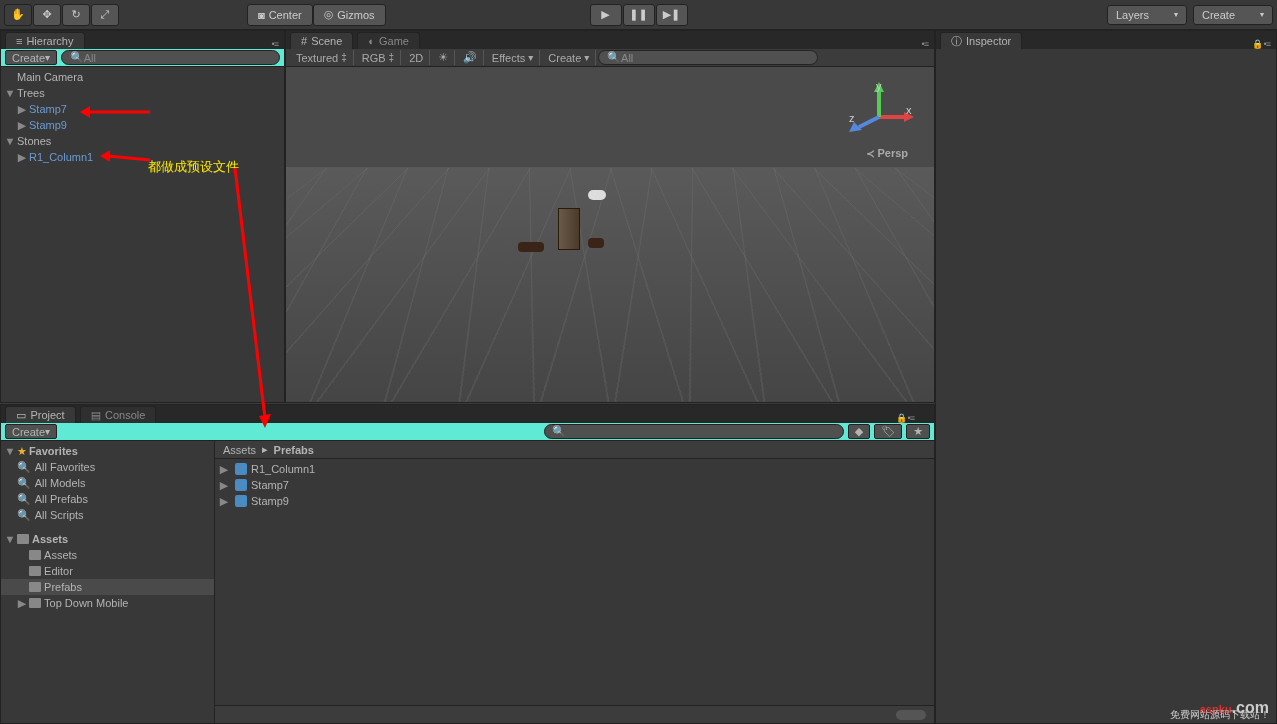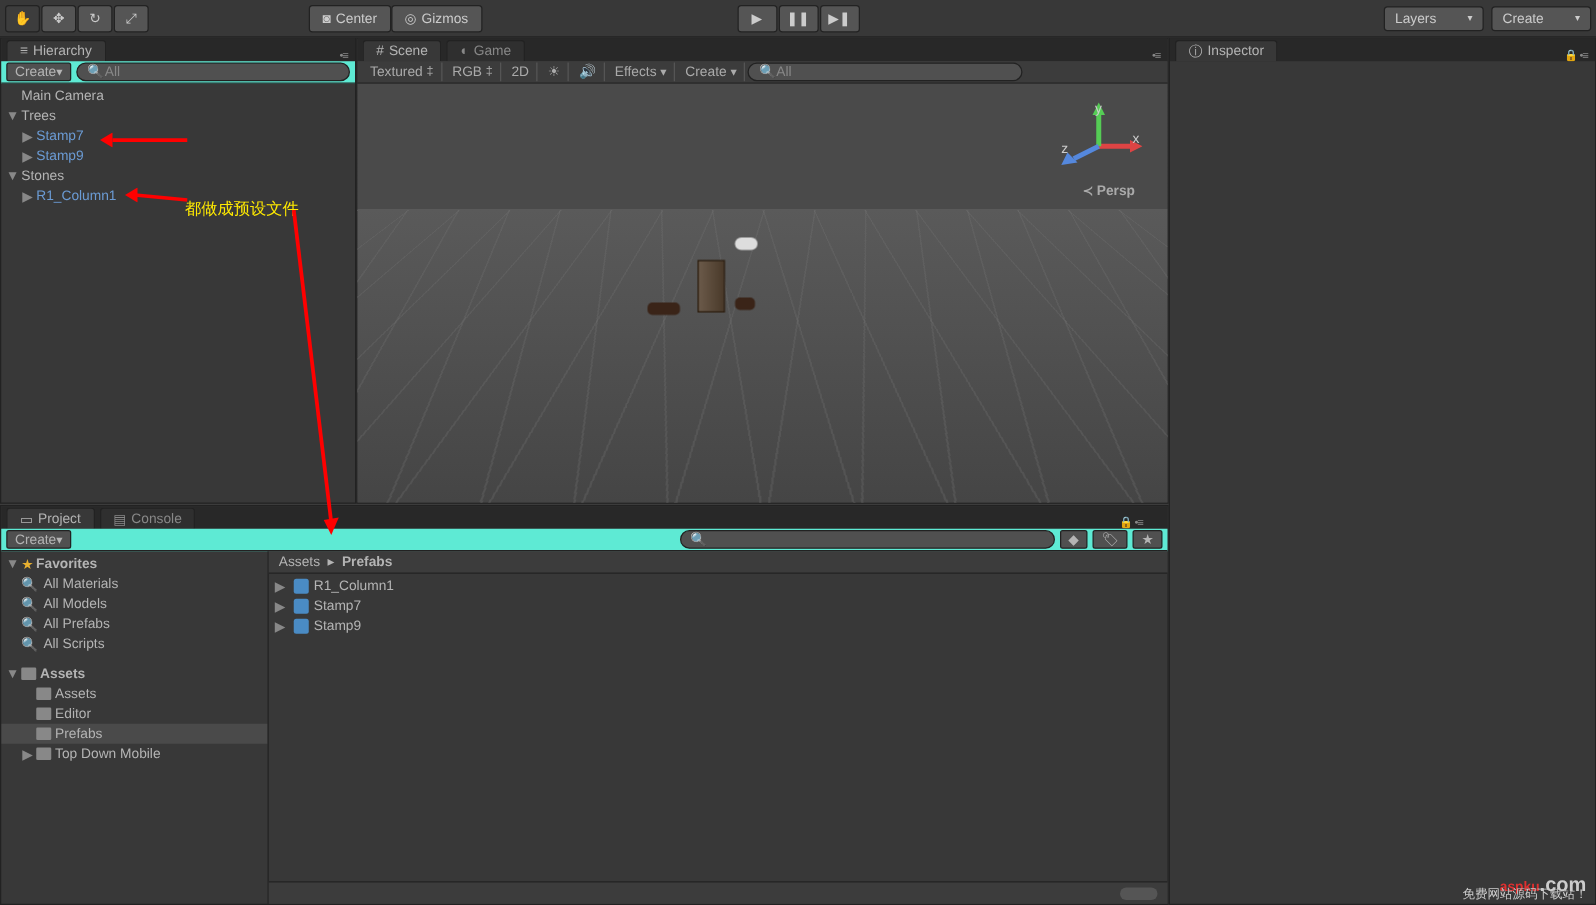--- a/index.html
+++ b/index.html
@@ -258,21 +258,21 @@
       <div class="project-body">
         <div class="project-tree">
           <div class="tree-item">
               <span class="foldout">▼</span>
               <span class="star-icon">★</span>
               <b>Favorites</b>
             </div>
           <div id="fav-list">
               <div class="tree-item child">
                 <span class="search-icon-small">🔍</span>
-                <span>All Materials</span>
+                <span>All Favorites</span>
               </div>
               <div class="tree-item child">
                 <span class="search-icon-small">🔍</span>
                 <span>All Models</span>
               </div>
               <div class="tree-item child">
                 <span class="search-icon-small">🔍</span>
                 <span>All Prefabs</span>
               </div>
               <div class="tree-item child">

